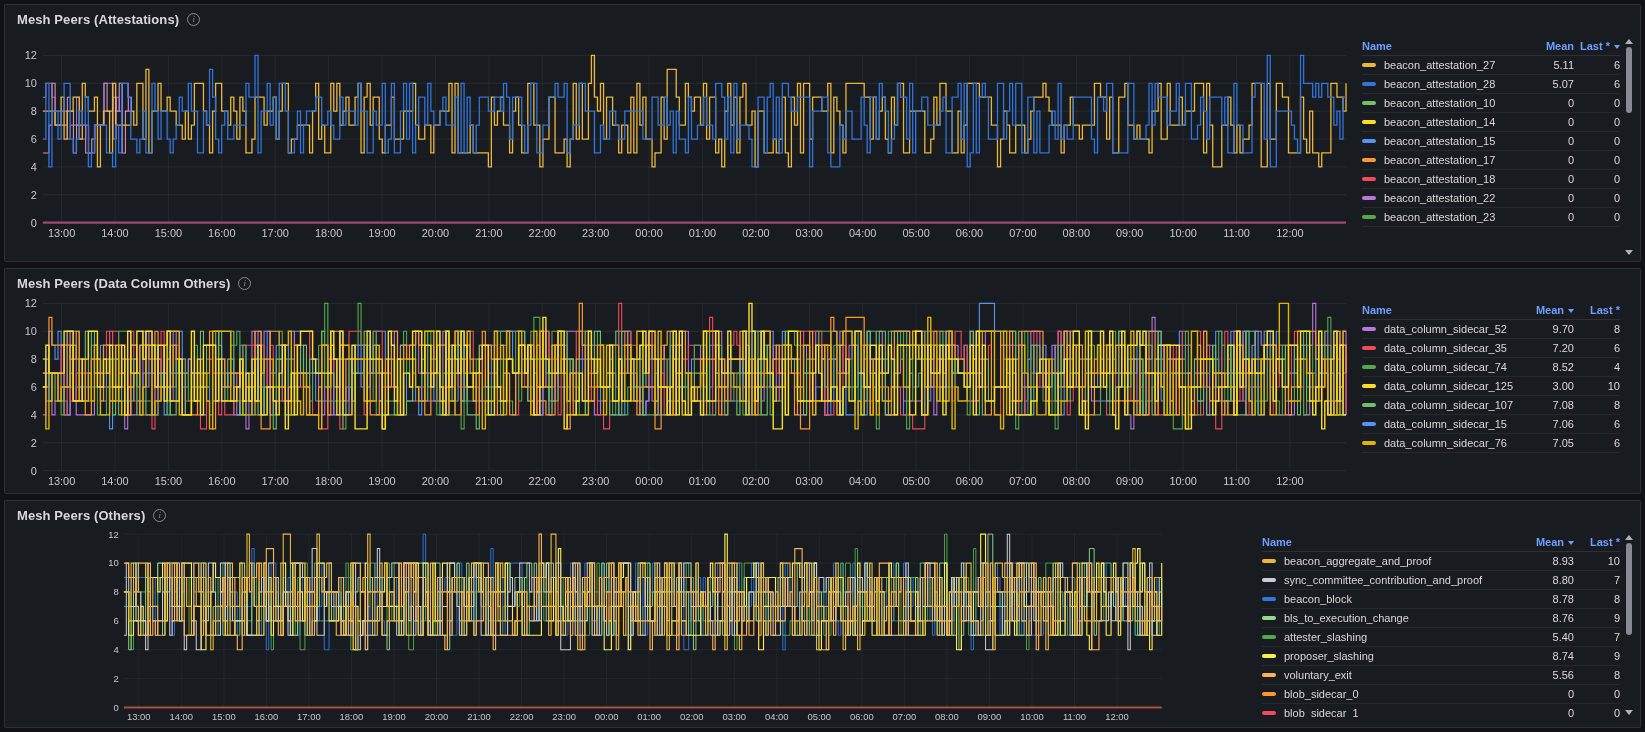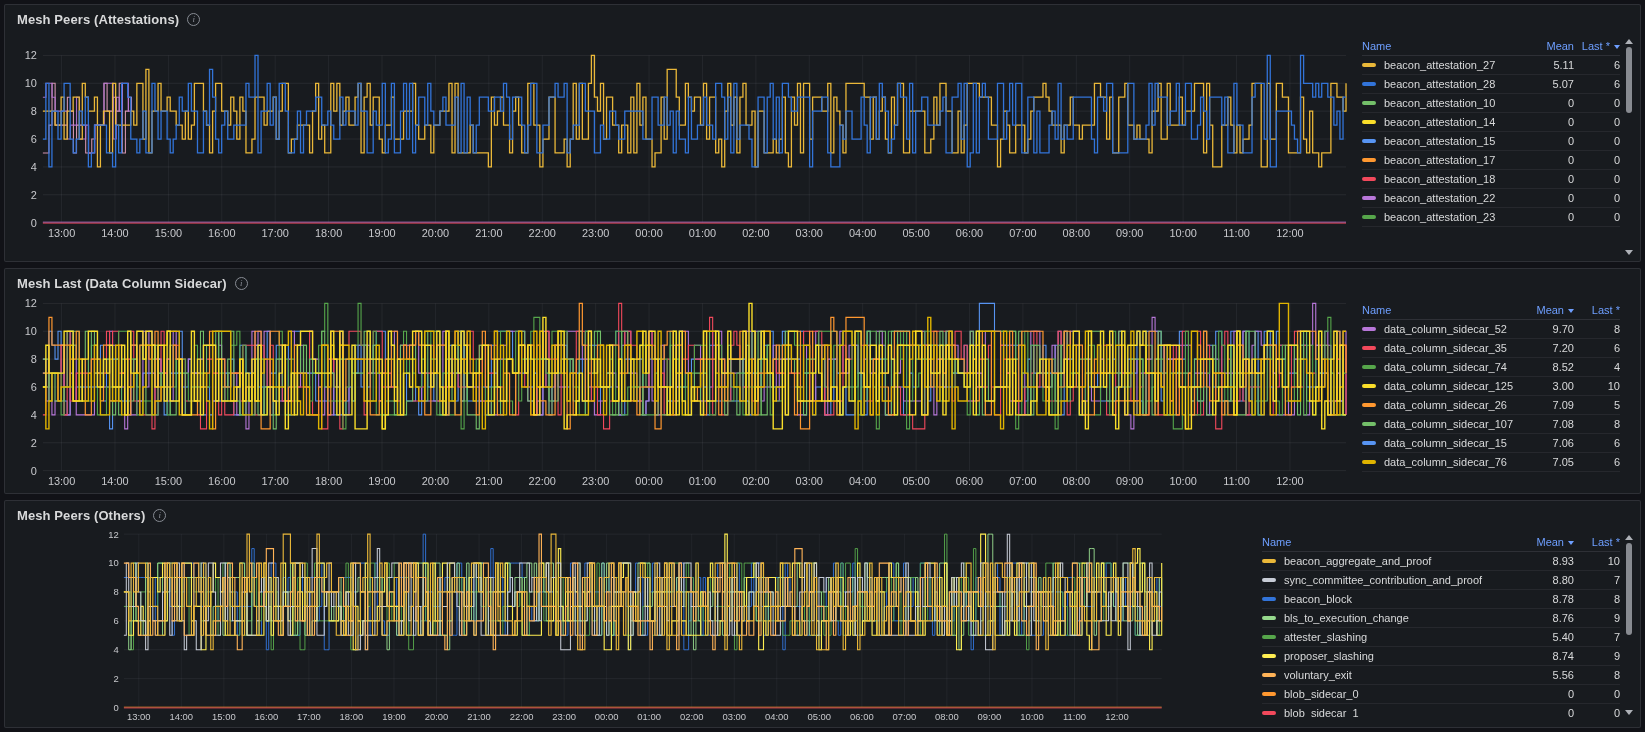--- a/index.html
+++ b/index.html
@@ -29,21 +29,21 @@
   }
   .panel-body { flex:1; display:flex; min-height:0; padding:0 6px 4px 10px; gap:12px; }
   .chart-wrap { flex:1; position:relative; min-width:0; }
   svg.chart { position:absolute; inset:0; width:100%; height:100%; display:block; }
 
   .legend { flex:none; overflow:hidden; font-size:11px; color:#d8d9da; position:relative;
             margin-top:4px; padding-right:14px; }
   .legend.w-std { width:272px; }
   .legend.w-wide { width:372px; }
   .lg-row { display:flex; align-items:center; height:19px; border-bottom:1px solid rgba(204,204,220,0.08); }
-  .lg-row.lg-header { color:#6e9fff; font-weight:400; border-bottom:1px solid rgba(204,204,220,0.12); }
+  .lg-row.lg-header { color:#6e9fff; font-weight:700; border-bottom:1px solid rgba(204,204,220,0.12); }
   .lg-name { flex:1; display:flex; align-items:center; gap:8px; white-space:nowrap; overflow:hidden; min-width:0; }
   .lg-swatch { width:14px; height:4px; border-radius:2px; flex:none; }
   .lg-mean { width:54px; text-align:right; flex:none; }
   .lg-last { width:46px; text-align:right; flex:none; }
   .sort-caret { display:inline-block; margin-left:4px; width:0; height:0;
     border-left:3.5px solid transparent; border-right:3.5px solid transparent;
     border-top:4px solid #6e9fff; vertical-align:middle; }
   .lg-scrollbar { position:absolute; right:0; top:0; bottom:0; width:10px; }
   .sb-arrow-up, .sb-arrow-down { position:absolute; left:1px; width:0; height:0;
     border-left:4px solid transparent; border-right:4px solid transparent; }
@@ -216,21 +216,21 @@
           <div class="sb-arrow-up"></div>
           <div class="sb-thumb" style="height: 66px;"></div>
           <div class="sb-arrow-down"></div>
         </div>
       </div>
   </div>
 </div>
 
 <div class="panel" style="height:226px; flex:none;">
   <div class="panel-header">
-    <span class="panel-title">Mesh Last (Data Column Sidecar)</span>
+    <span class="panel-title">Mesh Peers (Data Column Others)</span>
     <span class="info-icon">i</span>
   </div>
   <div class="panel-body">
     <div class="chart-wrap">
       <svg class="chart" viewBox="0 0 1341 192">
           <line x1="28" x2="1337" y1="6" y2="6" stroke="rgba(204,204,220,0.09)" stroke-width="1"></line>
           <text x="22" y="10" text-anchor="end" fill="#c7c8cc" font-size="11px" font-family="Liberation Sans, sans-serif">12</text>
           <line x1="28" x2="1337" y1="34" y2="34" stroke="rgba(204,204,220,0.09)" stroke-width="1"></line>
           <text x="22" y="38" text-anchor="end" fill="#c7c8cc" font-size="11px" font-family="Liberation Sans, sans-serif">10</text>
           <line x1="28" x2="1337" y1="62" y2="62" stroke="rgba(204,204,220,0.09)" stroke-width="1"></line>
@@ -333,28 +333,20 @@
           <span class="lg-mean">8.52</span>
           <span class="lg-last">4</span>
         </div>
         <div class="lg-row">
           <span class="lg-name">
             <span class="lg-swatch" style="background: rgb(250, 222, 42);"></span>
             <span>data_column_sidecar_125</span>
           </span>
           <span class="lg-mean">3.00</span>
           <span class="lg-last">10</span>
-        </div>
-        <div class="lg-row">
-          <span class="lg-name">
-            <span class="lg-swatch" style="background: rgb(255, 152, 48);"></span>
-            <span>data_column_sidecar_26</span>
-          </span>
-          <span class="lg-mean">7.09</span>
-          <span class="lg-last">5</span>
         </div>
         <div class="lg-row">
           <span class="lg-name">
             <span class="lg-swatch" style="background: rgb(115, 191, 105);"></span>
             <span>data_column_sidecar_107</span>
           </span>
           <span class="lg-mean">7.08</span>
           <span class="lg-last">8</span>
         </div>
         <div class="lg-row">

